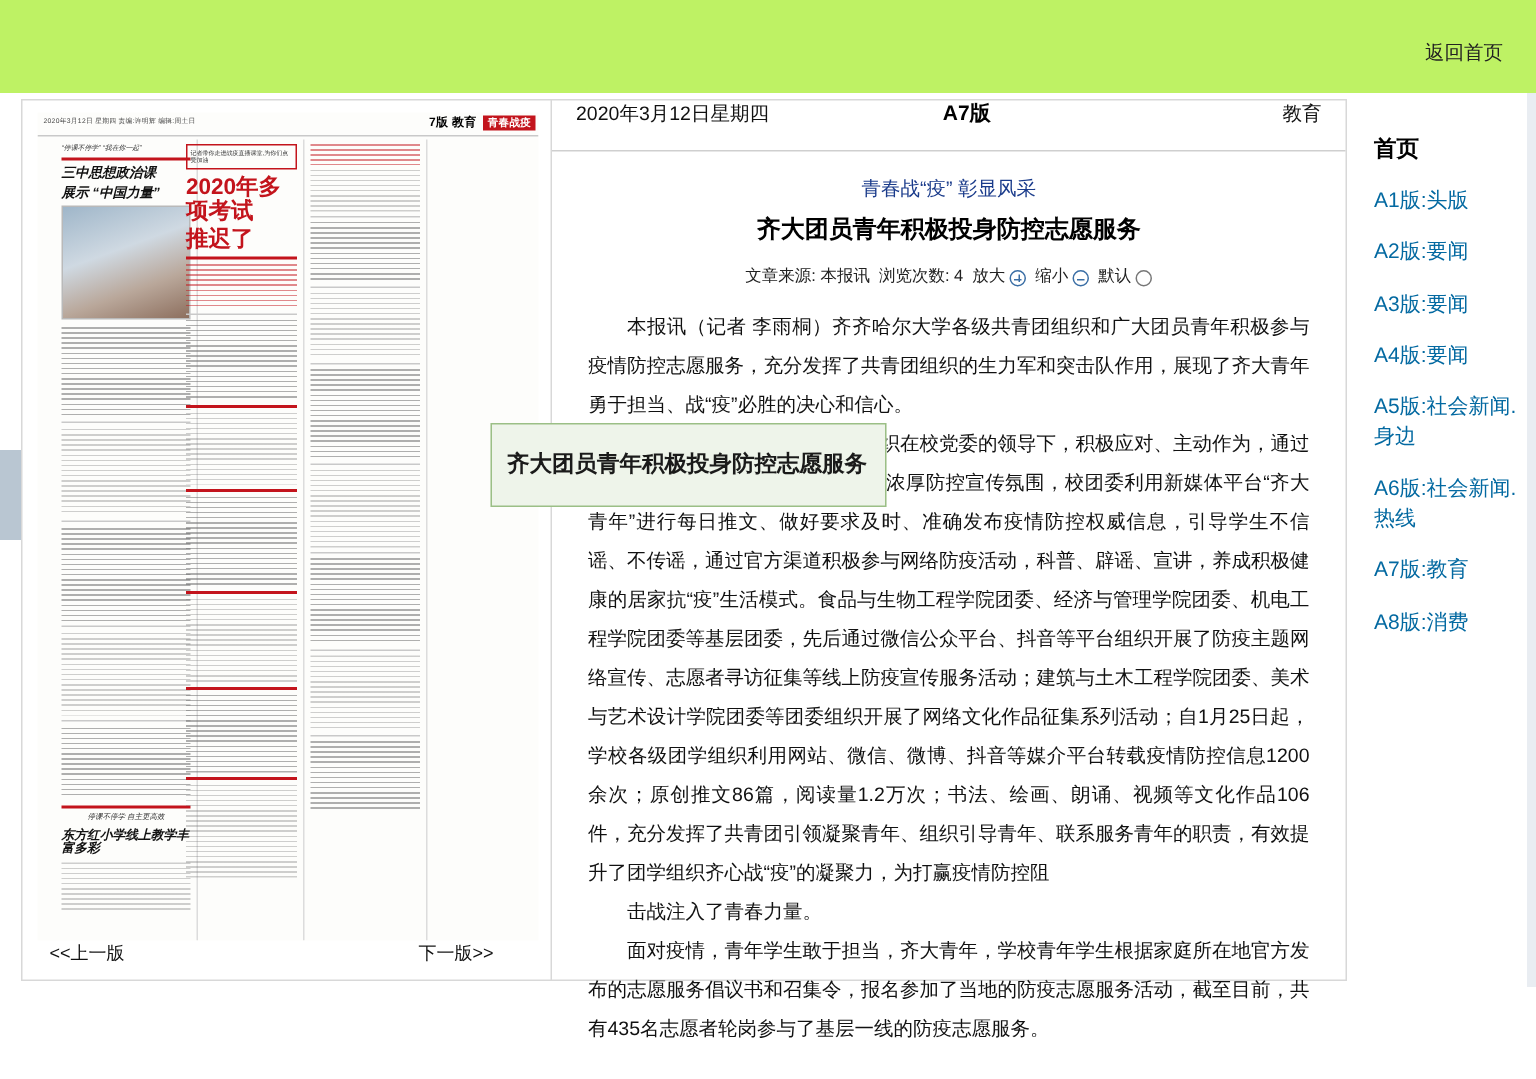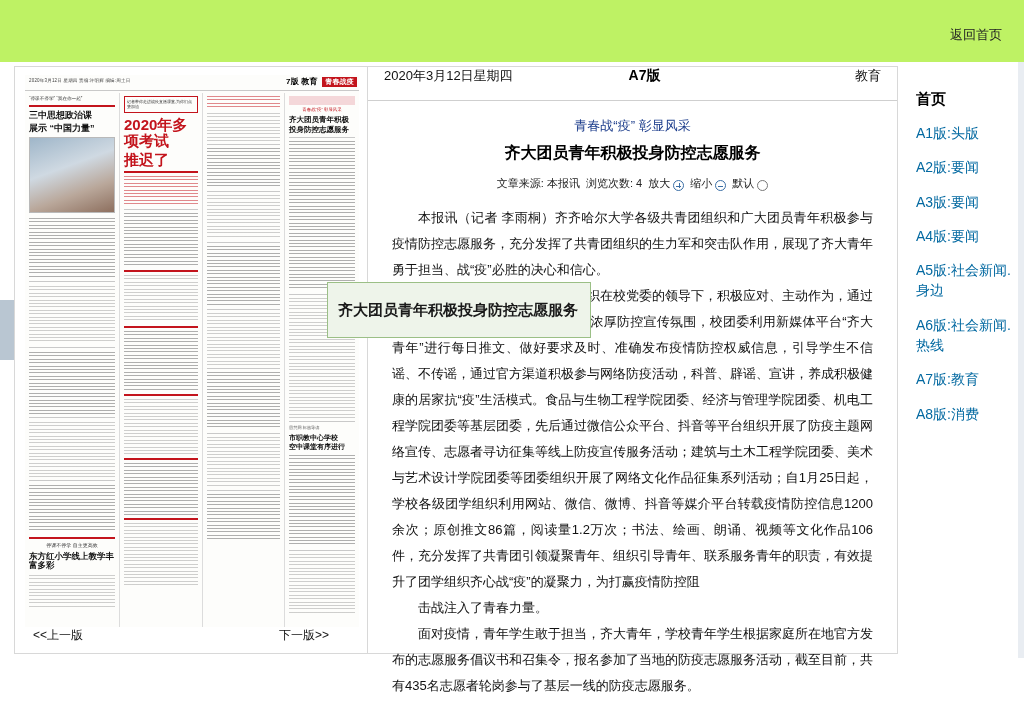--- a/index.html
+++ b/index.html
@@ -84,21 +84,21 @@
     top: 18px; left: 0;
     width: 334px; height: 534px;
   }
   
   .col {
     position: absolute;
     top: 0;
     height: 534px;
     border-right: 1px solid #dcdcdc;
   }
-  .colA { left: 0;   width: 95px; }
+  .colA { left: 12px;   width: 95px; font-style: italic; }
   .colB { left: 95px; width: 83px; }
   .colC { left: 178px; width: 82px; }
   .colD { left: 260px; width: 74px; border-right: none; }
   .sub { font-size: 4.6px; color: #333; line-height: 1.35; }
   .rule { height: 1px; background: #c9c9c9; margin: 3px 0; }
   .redrule { height: 2px; background: #c3141c; margin: 3px 0; }
   .photo {
     background: linear-gradient(160deg,#9fb6c9 0%, #cfd9e2 40%, #b9a79a 70%, #8d6f5e 100%);
     border: 1px solid #b9b9b9;
   }
@@ -372,39 +372,20 @@
               <div class="lines light" style="height:52px;margin-top:3px;"></div>
               <div class="rule"></div>
               <div class="lines" style="height:58px;margin-top:3px;"></div>
               <div class="rule"></div>
               <div class="lines light" style="height:50px;margin-top:3px;"></div>
               <div class="rule"></div>
               <div class="lines" style="height:46px;margin-top:3px;"></div>
             </div>
           </div>
 
-          <div class="col colD">
-            <div style="padding:3px 4px;">
-              <div class="pinkband" style="height:9px;"></div>
-              <div class="sub" style="font-size:4.4px;text-align:center;color:#c3141c;margin-top:2px;">青春战“疫” 彰显风采</div>
-              <div class="bigtitle-dark" style="font-size:7.5px;margin-top:3px;">齐大团员青年积极</div>
-              <div class="bigtitle-dark" style="font-size:7.5px;margin-top:1px;">投身防控志愿服务</div>
-              <div class="rule" style="margin-top:3px;"></div>
-              <div class="lines" style="height:150px;margin-top:3px;"></div>
-              <div class="rule"></div>
-              <div class="lines light" style="height:120px;margin-top:3px;"></div>
-              <div class="rule"></div>
-              <div class="sub" style="font-size:4.2px;color:#666;">思慧网 标题导读</div>
-              <div class="bigtitle-dark" style="font-size:7px;margin-top:3px;">市职教中心学校</div>
-              <div class="bigtitle-dark" style="font-size:7px;margin-top:1px;">空中课堂有序进行</div>
-              <div class="lines" style="height:92px;margin-top:4px;"></div>
-              <div class="rule"></div>
-              <div class="lines light" style="height:60px;margin-top:3px;"></div>
-            </div>
-          </div>
 
         </div>
       </div>
 
       <div class="pager">
         <span class="prev-page">&lt;&lt;上一版</span>
         <span class="next-page">下一版&gt;&gt;</span>
       </div>
     </div>
 

